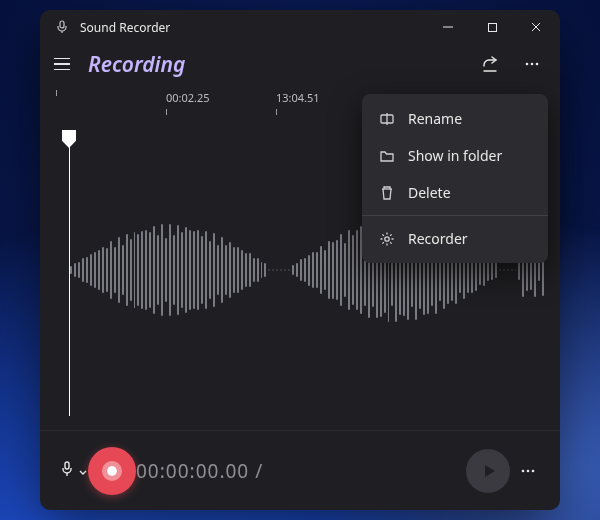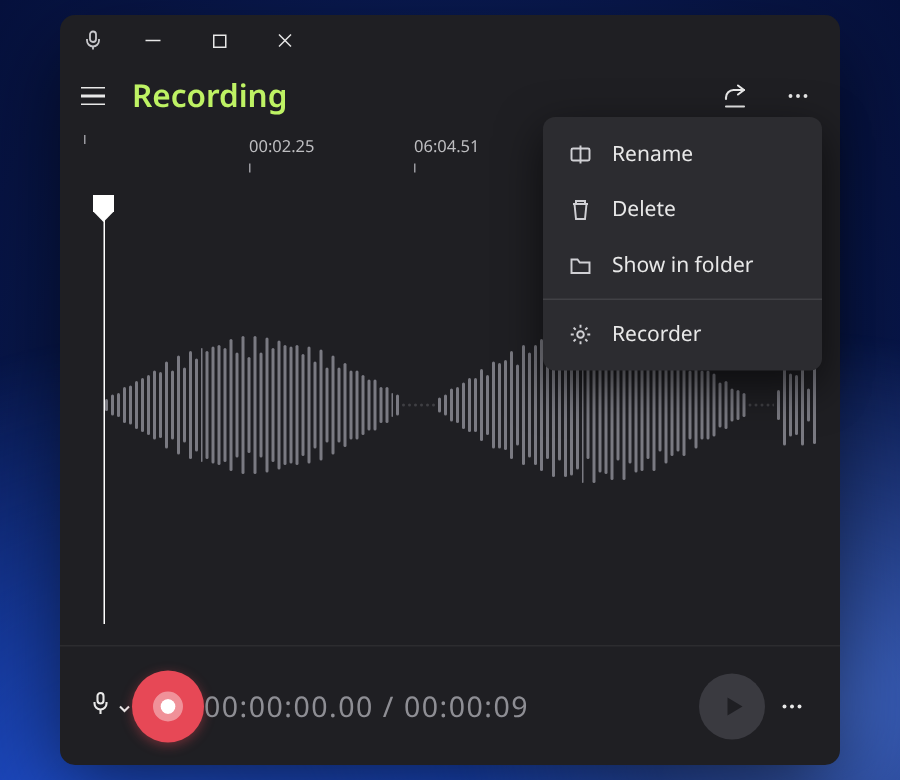--- a/index.html
+++ b/index.html
@@ -43,21 +43,21 @@
     }
     .titlebar .title { flex: 1; }
     .win-controls { display: flex; }
     .win-btn {
       width: 44px; height: 34px; display: flex; align-items: center; justify-content: center;
       color: #e8e8e8; cursor: pointer;
     }
     
     .header {
       height: 46px; display: flex; align-items: center; padding: 0 16px 6px 14px;
-      gap: 14px; color: #bef264;
+      gap: 14px; color: #c4b5fd; font-style: italic;
     }
     .hamburger { width: 20px; height: 20px; display: flex; flex-direction: column; justify-content: center; gap: 4px; cursor: pointer; }
     .hamburger span { height: 1.5px; background: #e8e8e8; width: 16px; }
     .page-title { font-size: 21px; font-weight: 600; flex: 1; }
     .header-actions { display: flex; gap: 18px; align-items: center; }
     .icon-btn { width: 24px; height: 24px; display: flex; align-items: center; justify-content: center; cursor: pointer; color: #e8e8e8; }
     
     .timeline-area {
       flex: 1; padding: 0 16px; position: relative; overflow: hidden;
     }
@@ -100,21 +100,21 @@
     .time-readout { font-size: 19px; letter-spacing: 1px; color: #8e8e94; display: flex; align-items: baseline; gap: 6px; }
     .time-readout .slash { color: #8e8e94; }
     .play-btn {
       width: 44px; height: 44px; border-radius: 50%; background: #3a3a40;
       display: flex; align-items: center; justify-content: center; cursor: pointer;
       margin-left: auto;
     }
     .play-btn svg { margin-left: 2px; }
     
     .context-menu {
-      position: absolute; top: 68px; right: 12px; width: 186px;
+      position: absolute; top: 84px; right: 12px; width: 186px;
       background: #2c2c30; border-radius: 8px; padding: 6px 0;
       box-shadow: 0 10px 30px rgba(0,0,0,0.6);
       color: #e8e8e8; font-size: 14px; z-index: 10;
     }
     .menu-item {
       display: flex; align-items: center; gap: 12px; padding: 9px 16px; cursor: pointer;
     }
     .menu-sep { height: 1px; background: rgba(255,255,255,0.1); margin: 4px 0; }
     .menu-icon { width: 18px; height: 18px; display: flex; align-items: center; justify-content: center; color: #d0d0d4; flex-shrink: 0; }
   </style>
@@ -124,20 +124,21 @@
 <div class="window">
 
   <div class="titlebar">
     <div class="app-icon">
       <svg width="12" height="14" viewBox="0 0 12 14" fill="none" stroke="#c8c8cc" stroke-width="1.2">
         <rect x="4" y="1" width="4" height="7" rx="2"></rect>
           <path d="M2 6v1a4 4 0 0 0 8 0V6"></path>
           <line x1="6" y1="11" x2="6" y2="13"></line>
       </svg>
     </div>
+    <span class="title">Sound Recorder</span>
     <div class="win-controls">
       <div class="win-btn">
         <svg width="12" height="12">
             <line x1="1" y1="6" x2="11" y2="6" stroke="#e8e8e8" stroke-width="1"></line>
           </svg>
       </div>
       <div class="win-btn">
         <svg width="11" height="11">
             <rect x="1.5" y="1.5" width="8" height="8" fill="none" stroke="#e8e8e8" stroke-width="1"></rect>
           </svg>
@@ -179,21 +180,21 @@
   <div class="timeline-area">
     <div class="time-scale">
       <div class="time-mark">
           <span class="tick"></span>
         </div>
       <div class="time-mark">
           <span>00:02.25</span>
           <span class="tick"></span>
         </div>
       <div class="time-mark">
-          <span>06:04.51</span>
+          <span>13:04.51</span>
           <span class="tick"></span>
         </div>
     </div>
     <div class="playhead">
       <div class="knob"></div>
         <div class="line"></div>
     </div>
     <div class="waveform" id="waveform">
         <div class="bar" style="height: 8px;"></div>
         <div class="bar" style="height: 13.3215px;"></div>
@@ -332,21 +333,20 @@
             <path d="M2 4l3 3 3-3"></path>
           </svg>
       </span>
     </div>
     <div class="record-btn">
       <div class="dot2"></div>
     </div>
     <div class="time-readout">
       <span>00:00:00.00</span>
       <span class="slash">/</span>
-      <span>00:00:09</span>
     </div>
     <div class="play-btn">
       <svg width="16" height="16" viewBox="0 0 16 16" fill="#1f1f23">
           <path d="M4 2l10 6-10 6z"></path>
         </svg>
     </div>
     <div class="icon-btn" style="margin-left:6px">
       <svg width="18" height="18" viewBox="0 0 18 18" fill="#e8e8e8">
         <circle cx="4" cy="9" r="1.3"></circle>
           <circle cx="9" cy="9" r="1.3"></circle>
@@ -361,34 +361,34 @@
         <svg width="16" height="16" viewBox="0 0 16 16" fill="none" stroke="#d0d0d4" stroke-width="1.3">
             <rect x="2" y="4" width="12" height="8" rx="1"></rect>
             <line x1="8" y1="2" x2="8" y2="14"></line>
           </svg>
       </span>
       <span>Rename</span>
     </div>
     <div class="menu-item">
       <span class="menu-icon">
         <svg width="16" height="16" viewBox="0 0 16 16" fill="none" stroke="#d0d0d4" stroke-width="1.3">
+            <path d="M2 4h4l1.5 2H14v7H2z"></path>
+          </svg>
+      </span>
+      <span>Show in folder</span>
+    </div>
+    <div class="menu-item">
+      <span class="menu-icon">
+        <svg width="16" height="16" viewBox="0 0 16 16" fill="none" stroke="#d0d0d4" stroke-width="1.3">
             <path d="M3 4h10"></path>
             <path d="M5 4V2h6v2"></path>
             <path d="M4 4l1 10h6l1-10"></path>
           </svg>
       </span>
       <span>Delete</span>
-    </div>
-    <div class="menu-item">
-      <span class="menu-icon">
-        <svg width="16" height="16" viewBox="0 0 16 16" fill="none" stroke="#d0d0d4" stroke-width="1.3">
-            <path d="M2 4h4l1.5 2H14v7H2z"></path>
-          </svg>
-      </span>
-      <span>Show in folder</span>
     </div>
     <div class="menu-sep"></div>
     <div class="menu-item">
       <span class="menu-icon">
         <svg width="16" height="16" viewBox="0 0 16 16" fill="none" stroke="#d0d0d4" stroke-width="1.3">
             <circle cx="8" cy="8" r="2.2"></circle>
             <path d="M8 1.5v2M8 12.5v2M14.5 8h-2M3.5 8h-2M12.6 3.4l-1.4 1.4M4.8 11.2l-1.4 1.4M12.6 12.6l-1.4-1.4M4.8 4.8L3.4 3.4"></path>
           </svg>
       </span>
       <span>Recorder</span>

